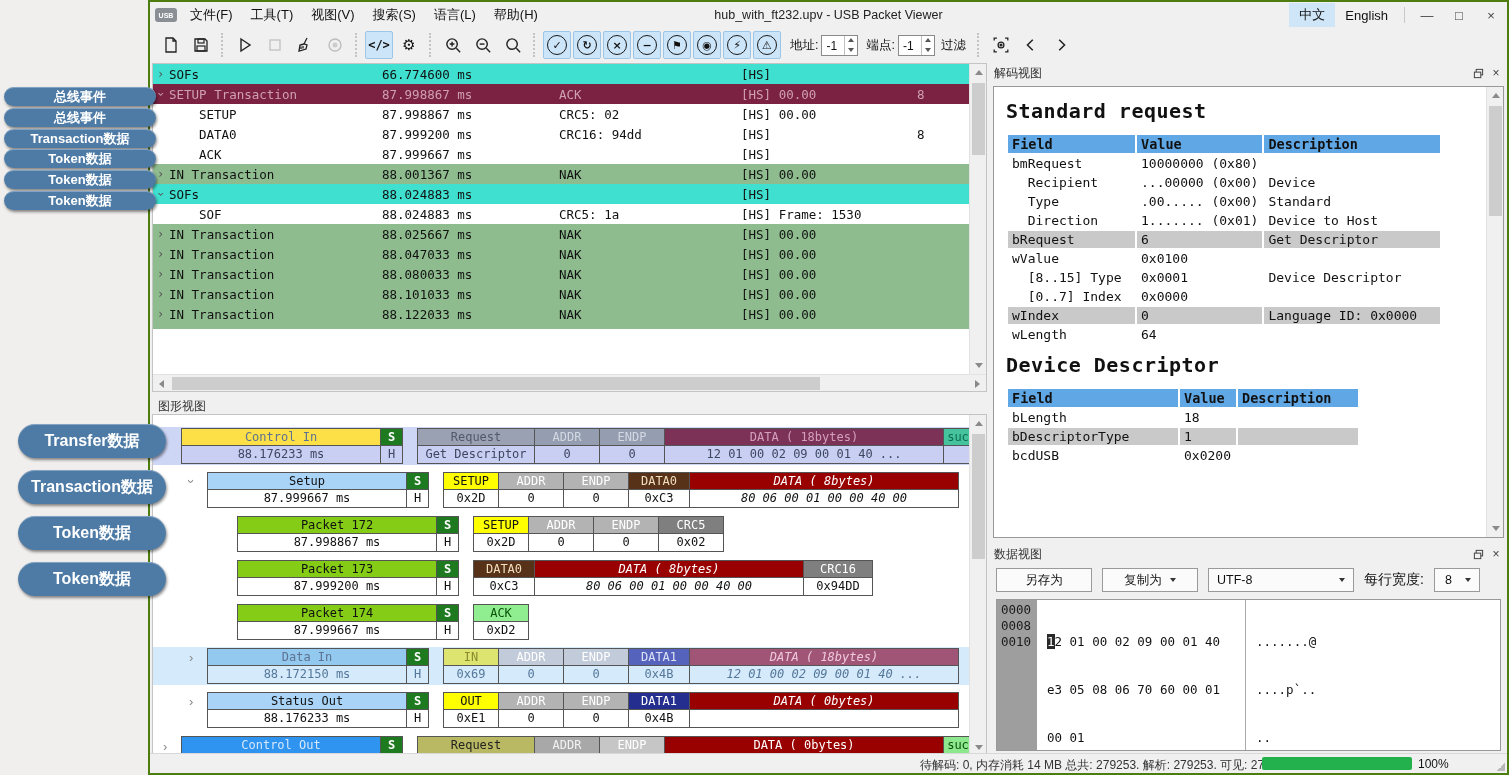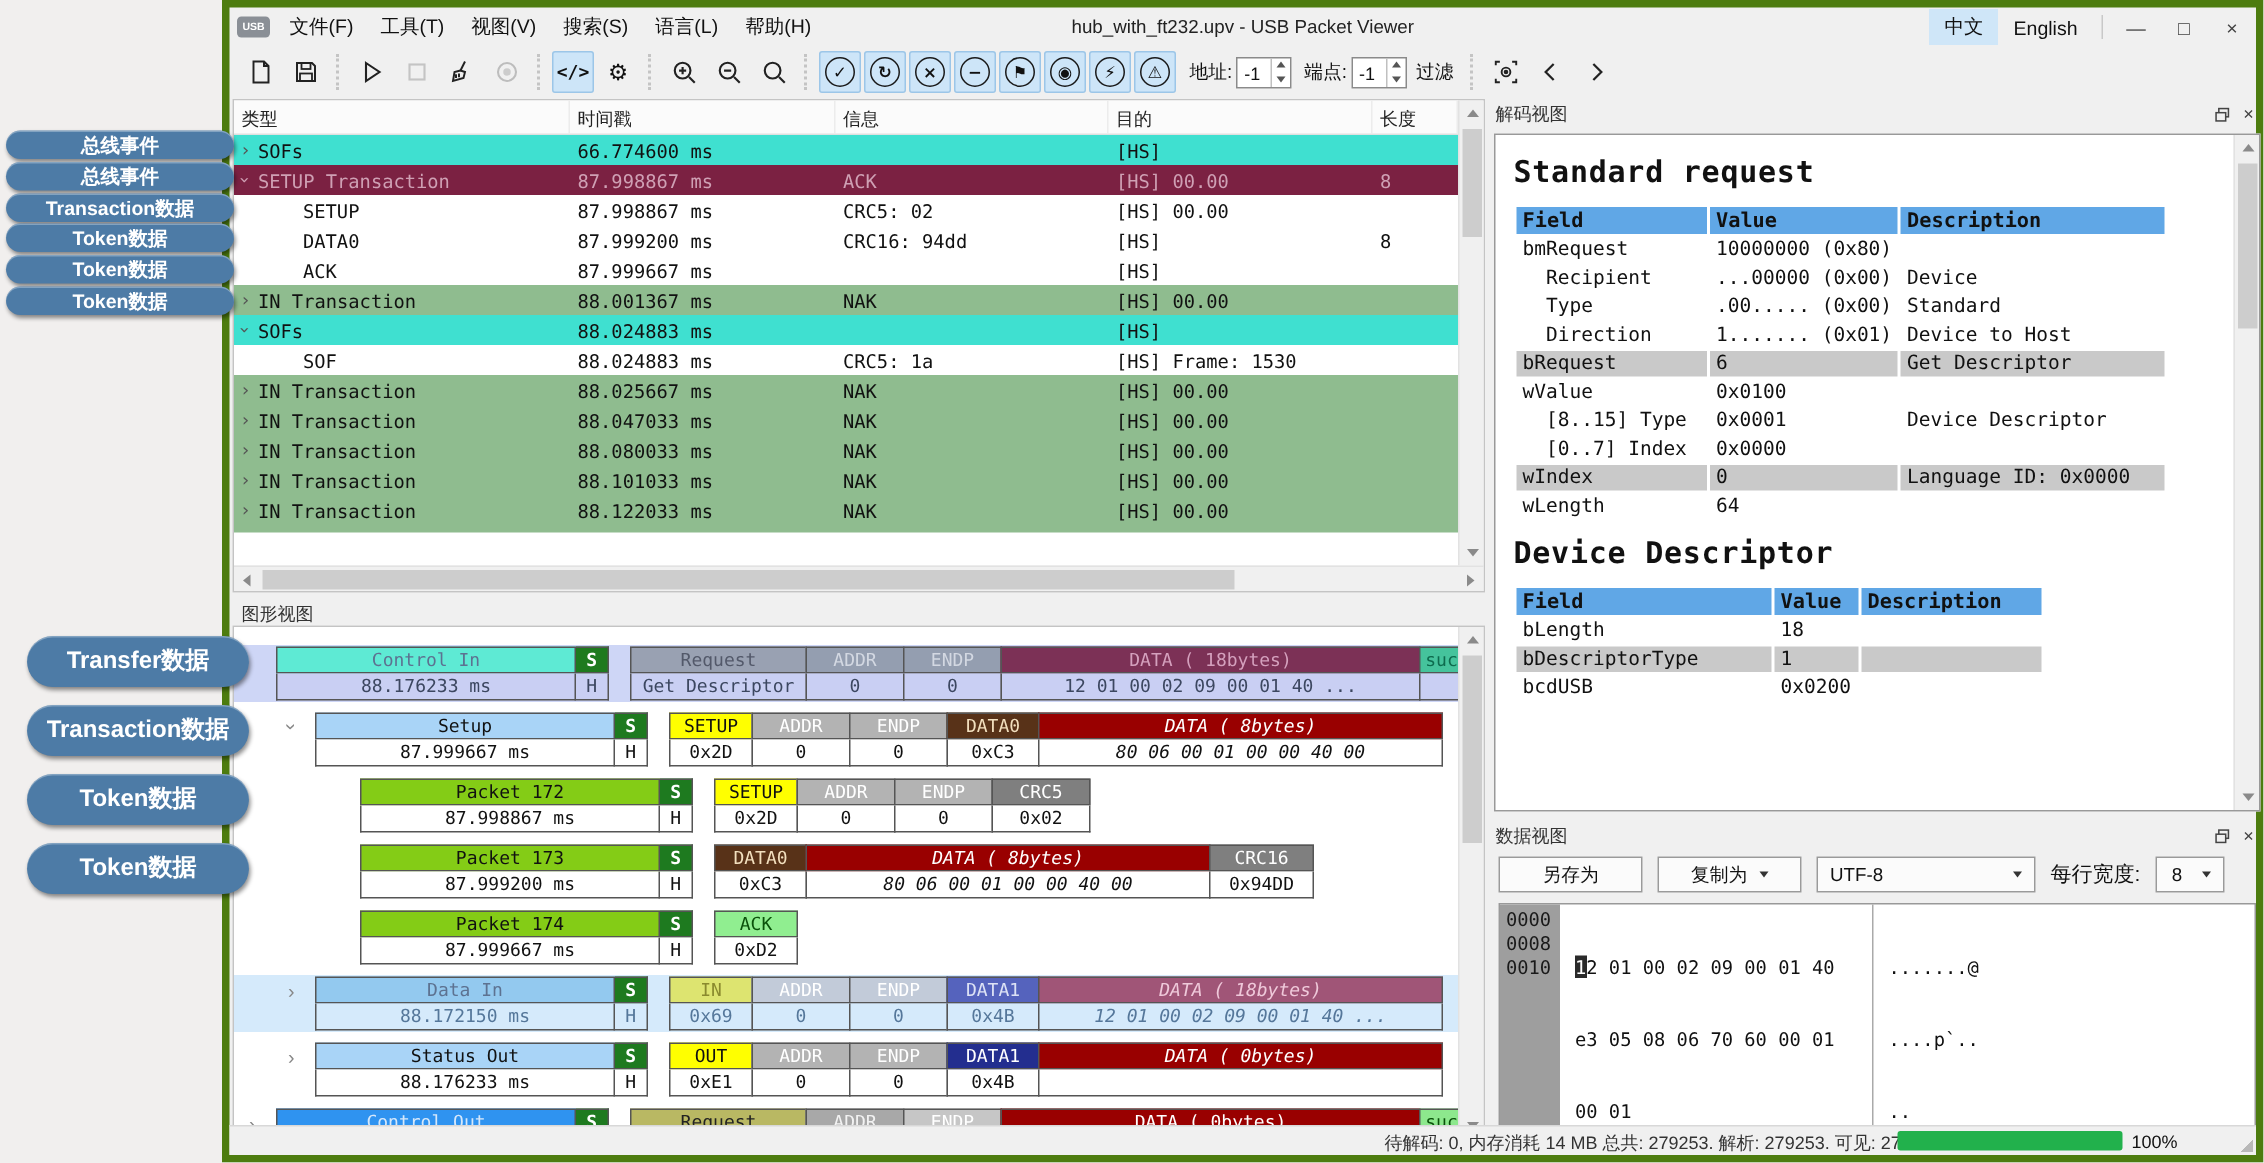--- a/index.html
+++ b/index.html
@@ -8,21 +8,21 @@
 
   
   .pill { position:absolute; background:#4d7ba6; color:#fff; font-weight:bold; text-align:center;
           z-index:60; box-shadow:1px 2px 3px rgba(0,0,0,.45), inset 0 1px 0 rgba(255,255,255,.3);
           white-space:nowrap; overflow:hidden; }
   .pill.sm { left:4px; width:152px; height:19px; line-height:19px; font-size:13px; border-radius:10px; }
   .pill.lg { left:18px; width:148px; height:34px; line-height:34px; font-size:16px; border-radius:17px; }
 
   
   #win { position:absolute; left:148px; top:0; width:1361px; height:775px;
-         background:#f0f0f0; border:5px solid #4d7c0f; }
+         background:#f0f0f0; border:2px solid #4d7c0f; }
 
   
   #titlebar { position:absolute; top:0; left:0; right:0; height:26px; display:flex; align-items:center; padding-left:5px; }
   #appbadge { width:22px; height:14px; background:#8a8f96; color:#fff; font-size:7px; font-weight:bold;
               border-radius:3px; display:flex; align-items:center; justify-content:center; margin-right:4px; }
   .menu-item { padding:4px 9px; font-size:13px; }
   #title { position:absolute; left:50%; transform:translateX(-50%); font-size:12.5px; color:#222; white-space:nowrap; }
   #tbright { margin-left:auto; display:flex; align-items:center; height:100%; }
   .lang { padding:3px 10px; font-size:13px; }
   .lang.active { background:#cfe6f8; }
@@ -94,21 +94,21 @@
   .hc { width:22px; border:1px solid #555; border-left:none; border-top:none; text-align:center; line-height:16px; background:#fff; }
   .ggap { width:14px; flex:none; }
   .gblock { flex:none; }
   .gblock + .gblock { margin-left:-1px; }
   .bh { height:18px; border:1px solid #555; text-align:center; line-height:16px; overflow:hidden; white-space:nowrap; }
   .bv { height:18px; border:1px solid #555; border-top:none; text-align:center; line-height:16px; background:#fff; overflow:hidden; white-space:nowrap; }
   .w30{width:30px;} .w56{width:56px;} .w62{width:62px;} .w66{width:66px;} .w70{width:70px;} .w118{width:118px;} .w270{width:270px;font-style:italic;} .w280{width:280px;}
   .gexp { position:absolute; font-size:13px; color:#888; }
   .gexp.open { transform:rotate(90deg); }
   
-  .gr0 .nm { background:#5eead4; color:#5d7291; }
+  .gr0 .nm { background:#fde047; color:#5d7291; }
   .gr0 .tm, .gr0 .hc, .gr0 .bv { background:#c9cff3; color:#3c4760; }
   .gr0 .b-req  .bh { background:#99a1b2; color:#53596a; }
   .gr0 .b-addr .bh, .gr0 .b-endp .bh { background:#949eb0; color:#d3d8e2; }
   .gr0 .b-data .bh { background:#7c3156; color:#d4a0bd; }
   .gr0 .b-suc  .bh { background:#45c39c; color:#0e6b4e; }
   .gr1 .nm, .gr6 .nm { background:#a9d4f7; color:#111; }
   .gr2 .nm, .gr3 .nm, .gr4 .nm { background:#84cc16; color:#111; }
   .b-setup .bh { background:#ffff00; color:#111; }
   .b-addrg .bh { background:#b3b3b3; color:#fff; }
   .b-data0 .bh { background:#583218; color:#f2dfbe; }
@@ -334,27 +334,20 @@
         </svg>
       </span>
     <span class="tbtn">
       <svg width="16" height="16" viewBox="0 0 18 18" fill="none" stroke="#222" stroke-width="1.7">
           <path d="M7 3 L13 9 L7 15"></path>
         </svg>
       </span>
   </div>
 
   <div id="tablepanel">
-    <div id="thead">
-      <div class="c-type">类型</div>
-      <div class="c-time">时间戳</div>
-      <div class="c-info">信息</div>
-      <div class="c-dest">目的</div>
-      <div class="c-len">长度</div>
-    </div>
 
     <div class="trow r-cyan">
       <div class="c-type">
           <span class="exp"></span>
           <span class="txt">SOFs</span>
         </div>
       <div class="c-time">66.774600 ms</div>
       <div class="c-info"></div>
       <div class="c-dest">[HS]</div>
       <div class="c-len"></div>

